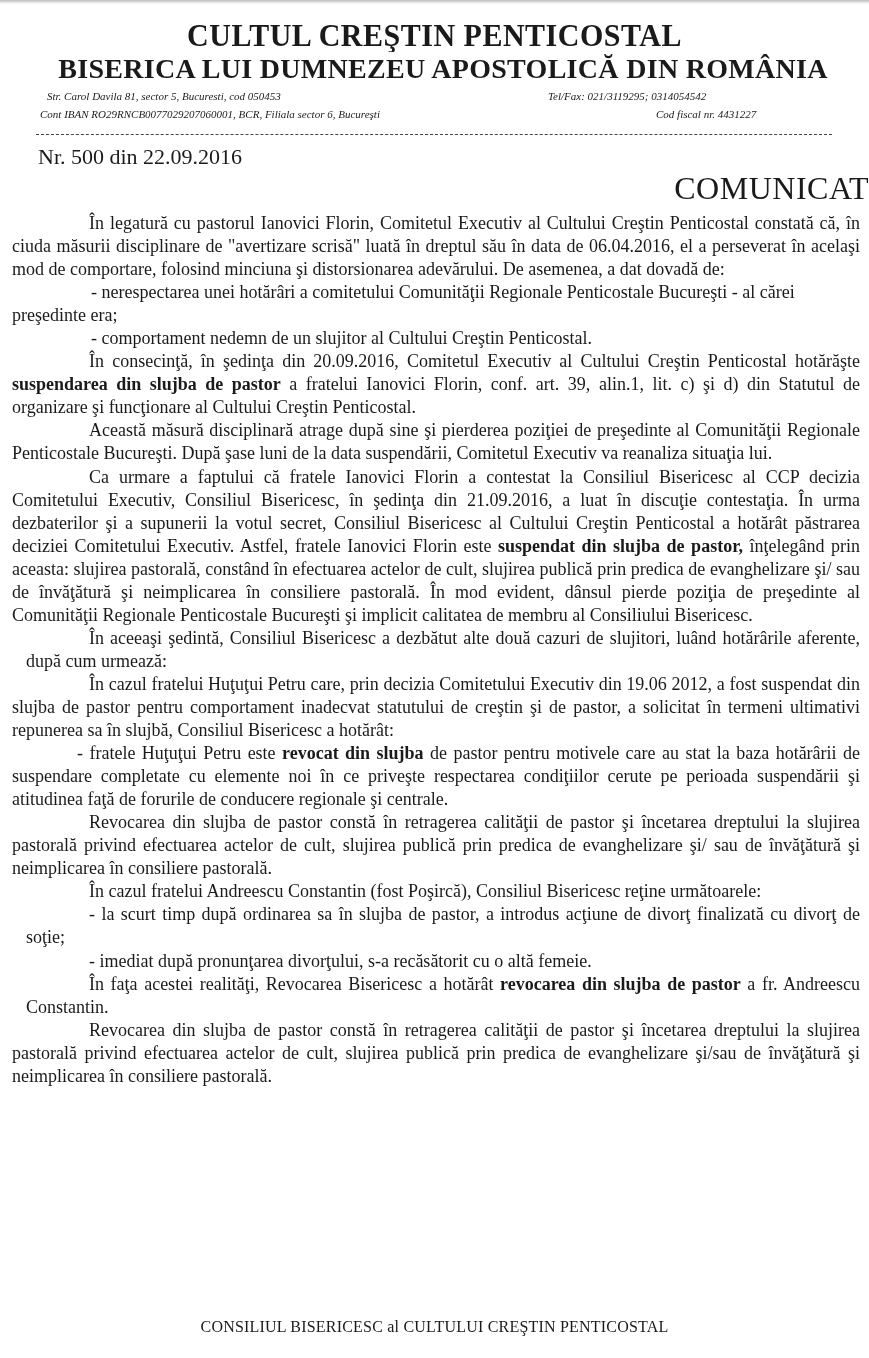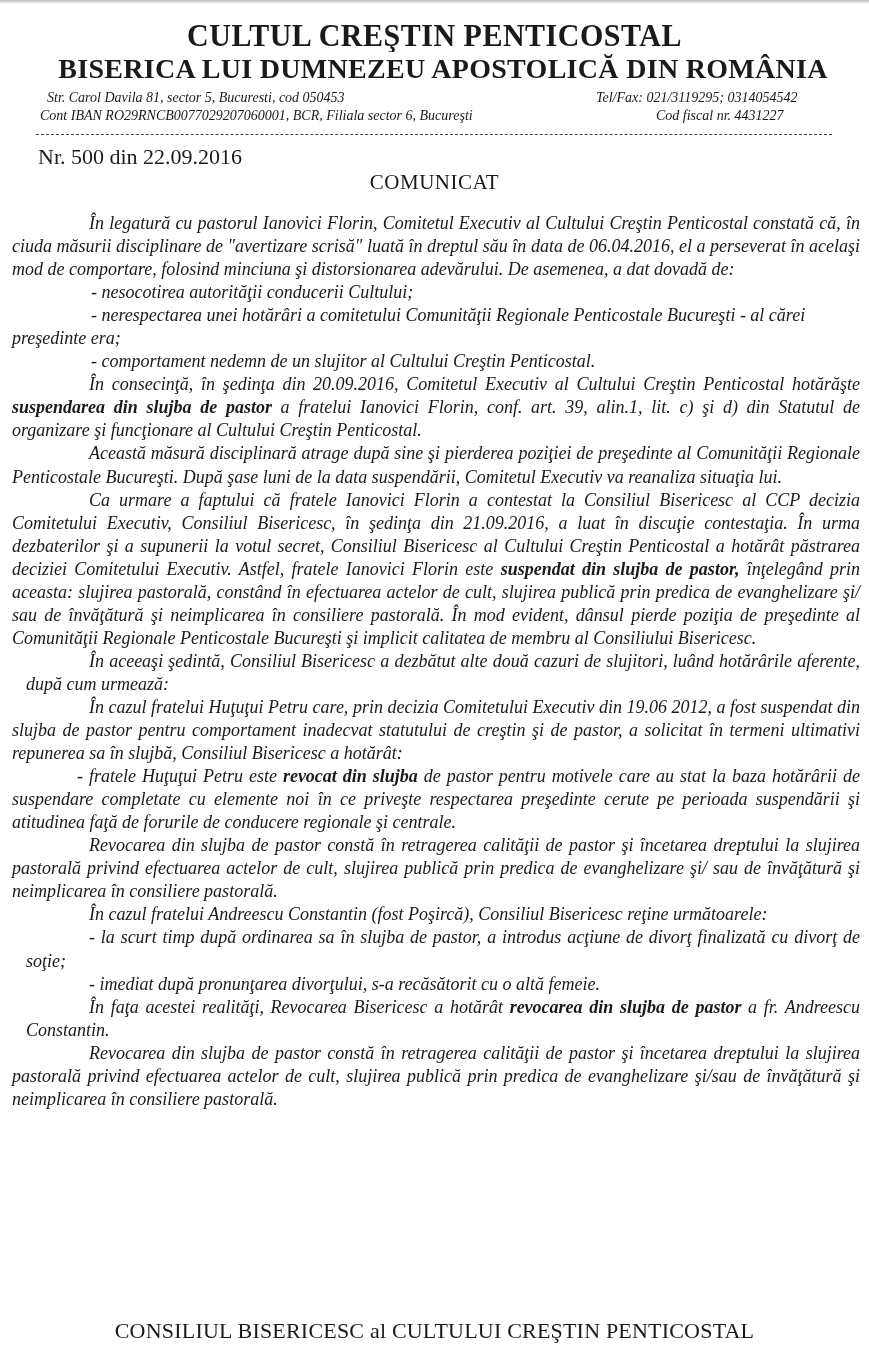--- a/index.html
+++ b/index.html
@@ -10,65 +10,64 @@
     }
     .topline { position: absolute; left: 0; top: 0; width: 869px; height: 4px; background: linear-gradient(#bdbdbd, #ffffff); }
     .h1 {
       position: absolute; left: 0; width: 869px; top: 18px; text-align: center;
       font-weight: bold; font-size: 30px; letter-spacing: 0.5px; transform: scaleY(1.05);
     }
     .h2 {
       position: absolute; left: 28px; width: 830px; top: 53px; text-align: center;
       font-weight: bold; font-size: 28px; letter-spacing: 0.3px; white-space: nowrap;
     }
-    .addr { position: absolute; font-style: italic; font-size: 14px; white-space: nowrap; }
+    .addr { position: absolute; font-style: italic; font-size: 11px; white-space: nowrap; }
     .dots { position: absolute; left: 36px; top: 134px; width: 796px; height: 0; border-top: 1.3px dashed #444; }
     .nr { position: absolute; left: 38px; top: 144px; font-size: 22px; }
-    .title { position: absolute; left: 0; width: 869px; top: 170px; text-align: center; font-size: 21px; letter-spacing: 0.5px; }
+    .title { position: absolute; left: 0; width: 869px; top: 170px; text-align: right; font-size: 32px; letter-spacing: 0.5px; }
     .body {
       position: absolute; left: 12px; top: 212px; width: 848px;
-      font-size: 18px; line-height: 23.05px; text-align: justify; font-style: italic;
+      font-size: 18px; line-height: 23.05px; text-align: justify;
     }
     .body p { margin: 0; }
     .body .ind { text-indent: 77px; }
     .body .li  { text-indent: 79px; }
     .body .li2 { text-indent: 65px; }
     .body .smind { padding-left: 14px; text-indent: 63px; }
     .body b { font-weight: bold; }
-    .footer { position: absolute; left: 0; width: 869px; top: 1318px; text-align: center; font-size: 22px; letter-spacing: 0.2px; }
+    .footer { position: absolute; left: 0; width: 869px; top: 1318px; text-align: center; font-size: 16px; letter-spacing: 0.2px; }
   </style>
 </head>
 <body>
 
 <div class="topline"></div>
 
 <div class="h1">CULTUL CREŞTIN PENTICOSTAL</div>
 <div class="h2">BISERICA LUI DUMNEZEU APOSTOLICĂ DIN ROMÂNIA</div>
 
 <div class="addr" style="left:47px; top:90px;">Str. Carol Davila 81, sector 5, Bucuresti, cod 050453</div>
-<div class="addr" style="left:548px; top:90px;margin-left:48px;">Tel/Fax: 021/3119295; 0314054542</div>
+<div class="addr" style="left:548px; top:90px;">Tel/Fax: 021/3119295; 0314054542</div>
 <div class="addr" style="left:40px; top:108px;">Cont IBAN RO29RNCB0077029207060001, BCR, Filiala sector 6, Bucureşti</div>
 <div class="addr" style="left:656px; top:108px;">Cod fiscal nr. 4431227</div>
 
 <div class="dots"></div>
 
 <div class="nr">Nr. 500 din 22.09.2016</div>
 <div class="title">COMUNICAT</div>
 
 <div class="body">
   <p class="ind">În legatură cu pastorul Ianovici Florin, Comitetul Executiv al Cultului Creştin Penticostal constată că, în ciuda măsurii disciplinare de "avertizare scrisă" luată în dreptul său în data de 06.04.2016, el a perseverat în acelaşi mod de comportare, folosind minciuna şi distorsionarea adevărului. De asemenea, a dat dovadă de:</p>
-  <p class="li">-  nesocotirea autorităţii conducerii Cultului;</p>
   <p class="li" style="text-align:left">- nerespectarea unei hotărâri a comitetului Comunităţii Regionale Penticostale Bucureşti - al cărei preşedinte era;</p>
   <p class="li">- comportament nedemn de un slujitor al Cultului Creştin Penticostal.</p>
   <p class="ind"><span>În consecinţă, în şedinţa din 20.09.2016, Comitetul Executiv al Cultului Creştin Penticostal hotărăşte </span><b>suspendarea din slujba de pastor</b><span> a fratelui Ianovici Florin, conf. art. 39, alin.1, lit. c) şi d) din Statutul de organizare şi funcţionare al Cultului Creştin Penticostal.</span></p>
   <p class="ind">Această măsură disciplinară atrage după sine şi pierderea poziţiei de preşedinte al Comunităţii Regionale Penticostale Bucureşti. După şase luni de la data suspendării, Comitetul Executiv va reanaliza situaţia lui.</p>
   <p class="ind"><span>Ca urmare a faptului că fratele Ianovici Florin a contestat la Consiliul Bisericesc al CCP decizia Comitetului Executiv, Consiliul Bisericesc, în şedinţa din 21.09.2016, a luat în discuţie contestaţia. În urma dezbaterilor şi a supunerii la votul secret, Consiliul Bisericesc al Cultului Creştin Penticostal a hotărât păstrarea deciziei Comitetului Executiv. Astfel, fratele Ianovici Florin este </span><b>suspendat din slujba de pastor,</b><span> înţelegând prin aceasta: slujirea pastorală, constând în efectuarea actelor de cult, slujirea publică prin predica de evanghelizare şi/ sau de învăţătură şi neimplicarea în consiliere pastorală. În mod evident, dânsul pierde poziţia de preşedinte al Comunităţii Regionale Penticostale Bucureşti şi implicit calitatea de membru al Consiliului Bisericesc.</span></p>
   <p class="smind">În aceeaşi şedintă, Consiliul Bisericesc a dezbătut  alte două cazuri de slujitori, luând hotărârile aferente, după cum urmează:</p>
   <p class="ind">În cazul fratelui Huţuţui Petru care, prin decizia Comitetului Executiv din 19.06 2012, a fost suspendat din slujba de pastor pentru comportament inadecvat statutului de creştin şi de pastor, a solicitat în termeni ultimativi repunerea sa în slujbă, Consiliul Bisericesc a hotărât:</p>
-  <p class="li2"><span>- fratele Huţuţui Petru este </span><b>revocat din slujba</b><span> de pastor pentru motivele care au stat la baza hotărârii de suspendare completate cu elemente noi în ce priveşte respectarea preşedinte cerute pe perioada suspendării şi atitudinea faţă de forurile de conducere regionale şi centrale.</span></p>
+  <p class="li2"><span>- fratele Huţuţui Petru este </span><b>revocat din slujba</b><span> de pastor pentru motivele care au stat la baza hotărârii de suspendare completate cu elemente noi în ce priveşte respectarea condiţiilor cerute pe perioada suspendării şi atitudinea faţă de forurile de conducere regionale şi centrale.</span></p>
   <p class="ind">Revocarea din slujba de pastor constă în retragerea calităţii de pastor şi încetarea dreptului la slujirea pastorală privind efectuarea actelor de cult, slujirea publică prin predica de evanghelizare şi/ sau de învăţătură şi neimplicarea în consiliere pastorală.</p>
   <p class="ind">În cazul fratelui Andreescu Constantin (fost Poşircă), Consiliul Bisericesc reţine următoarele:</p>
   <p class="smind">- la scurt timp după ordinarea sa în slujba de pastor, a introdus acţiune de divorţ finalizată cu divorţ de soţie;</p>
   <p class="smind">- imediat după pronunţarea divorţului, s-a recăsătorit cu o altă femeie.</p>
   <p class="smind"><span>În faţa acestei realităţi, Revocarea Bisericesc a hotărât </span><b>revocarea din slujba de pastor</b><span> a fr. Andreescu Constantin.</span></p>
   <p class="ind">Revocarea din slujba de pastor constă în retragerea calităţii de pastor şi încetarea dreptului la slujirea pastorală privind efectuarea actelor de cult, slujirea publică prin predica de evanghelizare şi/sau de învăţătură şi neimplicarea în consiliere pastorală.</p>
 </div>
 
 <div class="footer">CONSILIUL  BISERICESC al CULTULUI CREŞTIN PENTICOSTAL</div>
 

